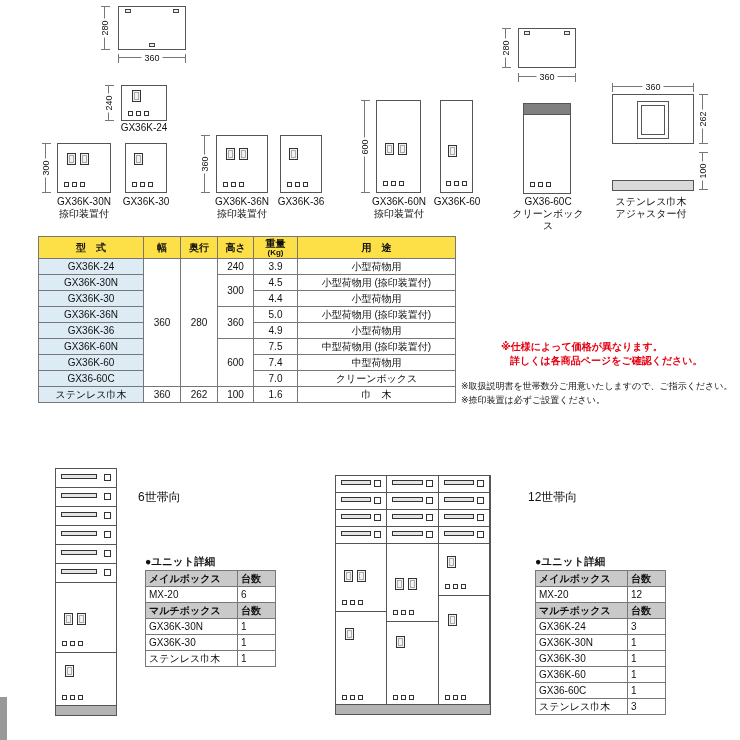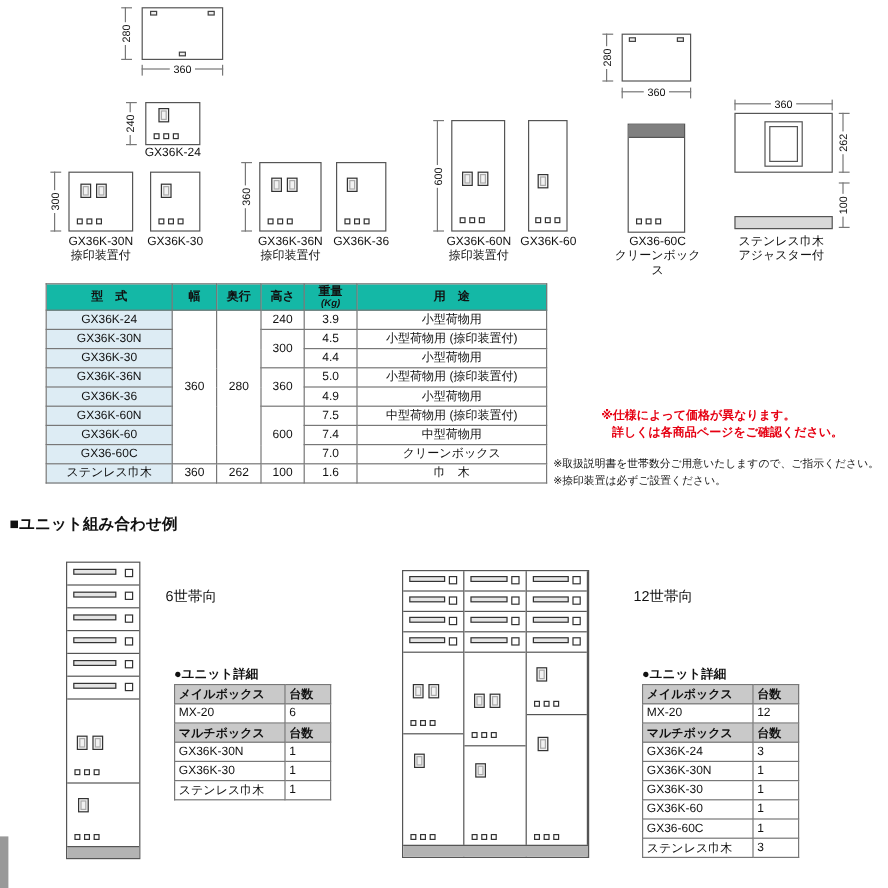--- a/index.html
+++ b/index.html
@@ -35,23 +35,23 @@
   .mslot.sm::after{top:4px;}
   .ubox{position:relative;border-bottom:1px solid #555;box-sizing:border-box;}
   .ubox.last{border-bottom:none;flex:1;}
   .ubase{position:absolute;left:0;right:0;bottom:0;height:9px;background:#b3b3b3;border-top:1px solid #555;}
   .ucol{width:52px;border-right:1px solid #555;box-sizing:border-box;display:flex;flex-direction:column;}
   .ucol:last-child{border-right:none;}
 
   
   .spec{position:absolute;left:38px;top:236px;border-collapse:collapse;font-size:10px;table-layout:fixed;}
   .spec th,.spec td{border:1px solid #777;text-align:center;vertical-align:middle;padding:0 2px;height:16px;line-height:11px;background:#fff;box-sizing:border-box;}
-  .spec th{background:#14b8a6;font-weight:bold;height:22px;}
+  .spec th{background:#fde047;font-weight:bold;height:22px;}
   .spec td.model{background:#ddecf4;}
-  .spec .w2{font-size:8px;line-height:8px;font-style:italic;}
+  .spec .w2{font-size:8px;line-height:8px;}
 
   
   .note-red{position:absolute;left:501px;top:340px;color:#e60012;font-size:10px;font-weight:bold;line-height:14px;}
   .note-red .l2{margin-left:9px;}
   .note-black{position:absolute;left:461px;top:379px;font-size:9px;line-height:14px;color:#111;}
 
   
   .combo-h{position:absolute;left:8px;top:428px;font-size:13px;font-weight:bold;}
   .fam{position:absolute;font-size:12px;}
   .detail-t{position:absolute;font-size:10.5px;font-weight:bold;}
@@ -316,21 +316,20 @@
 
   <div class="note-red">
     <div>※仕様によって価格が異なります。</div>
     <div class="l2">詳しくは各商品ページをご確認ください。</div>
   </div>
   <div class="note-black">
     <div>※取扱説明書を世帯数分ご用意いたしますので、ご指示ください。</div>
     <div>※捺印装置は必ずご設置ください。</div>
   </div>
 
-  <div class="combo-h">■ユニット組み合わせ例</div>
 
   <div class="box" style="left:55px;top:468px;width:62px;height:248px">
     <div class="mslot"></div>
     <div class="mslot"></div>
     <div class="mslot"></div>
     <div class="mslot"></div>
     <div class="mslot"></div>
     <div class="mslot"></div>
     <div class="ubox" style="height:70px">
       <span class="sqs" style="left:8px;top:30px">

